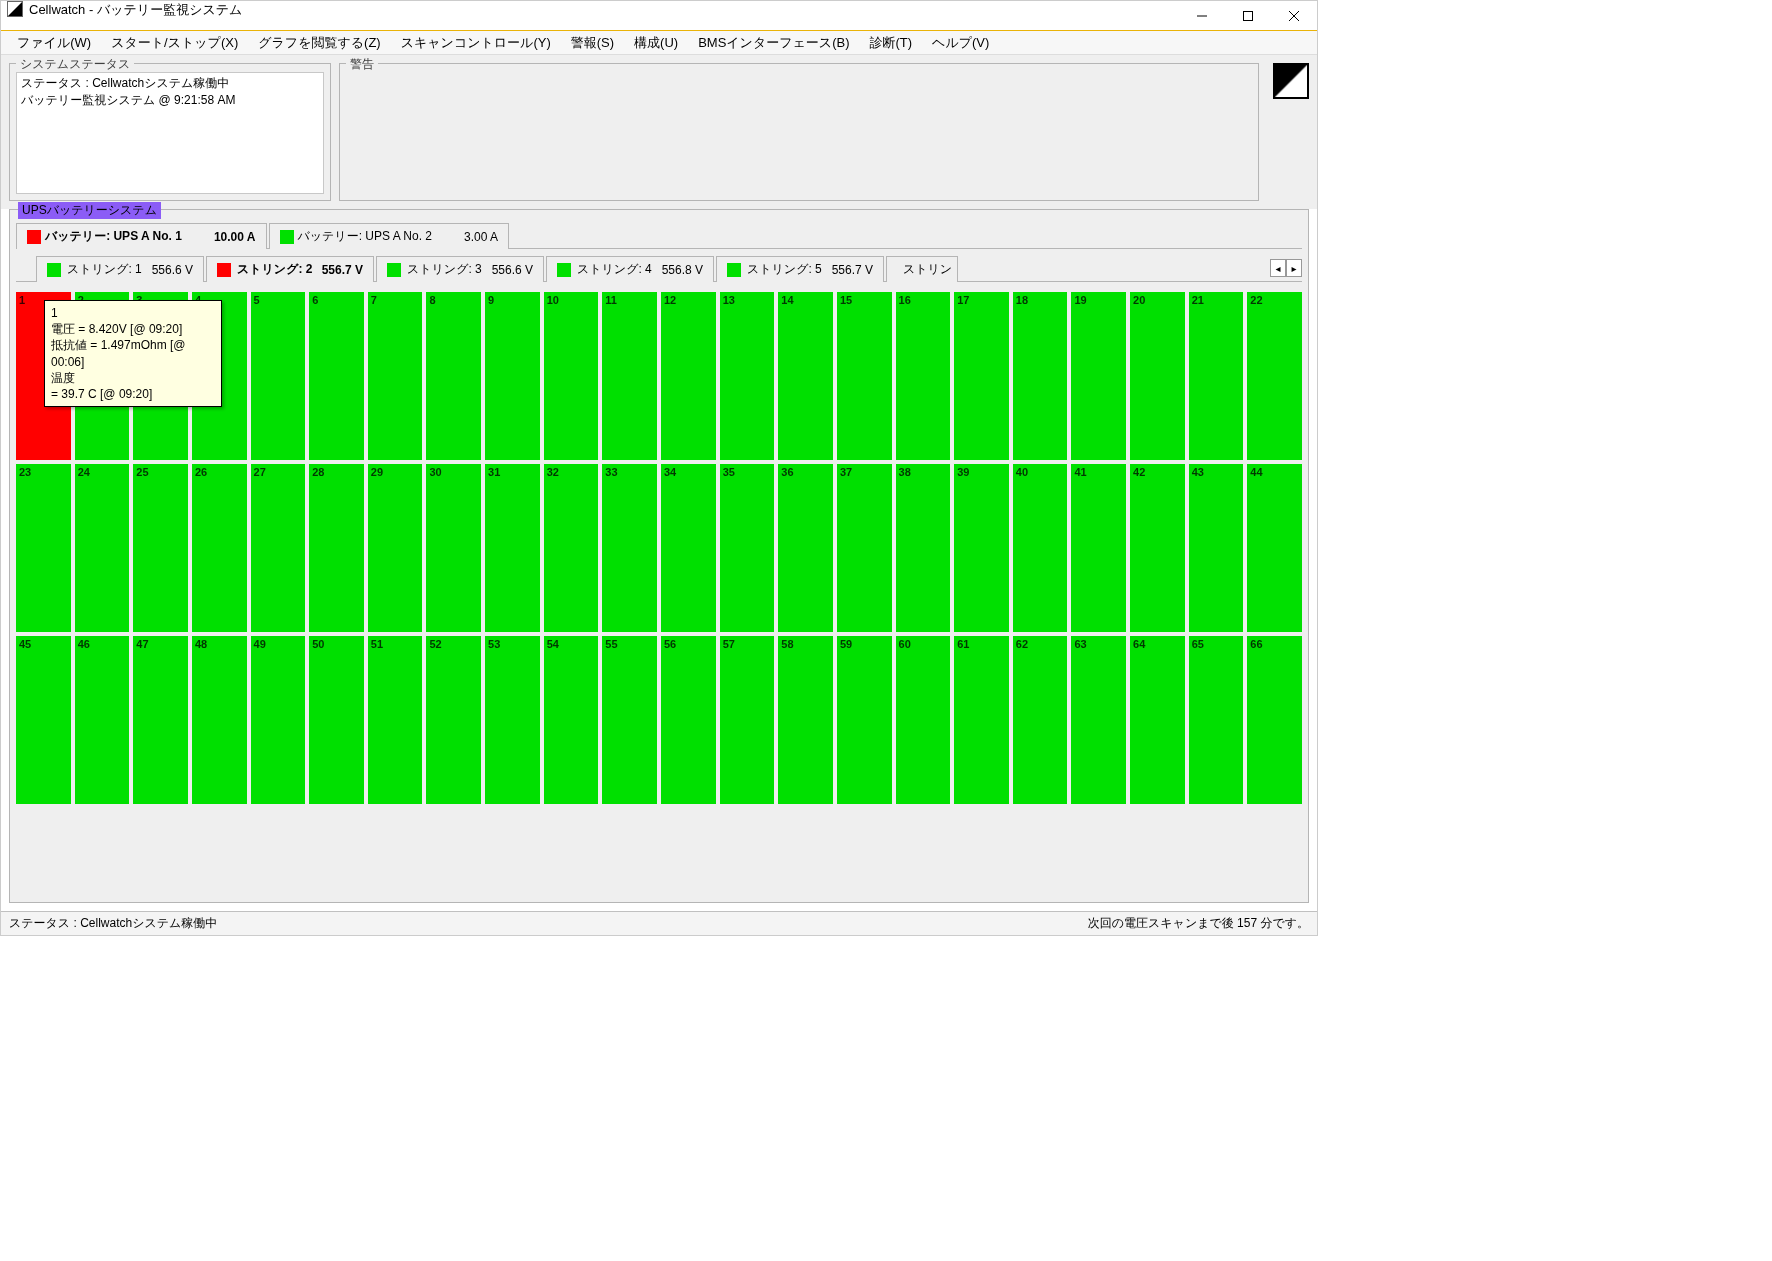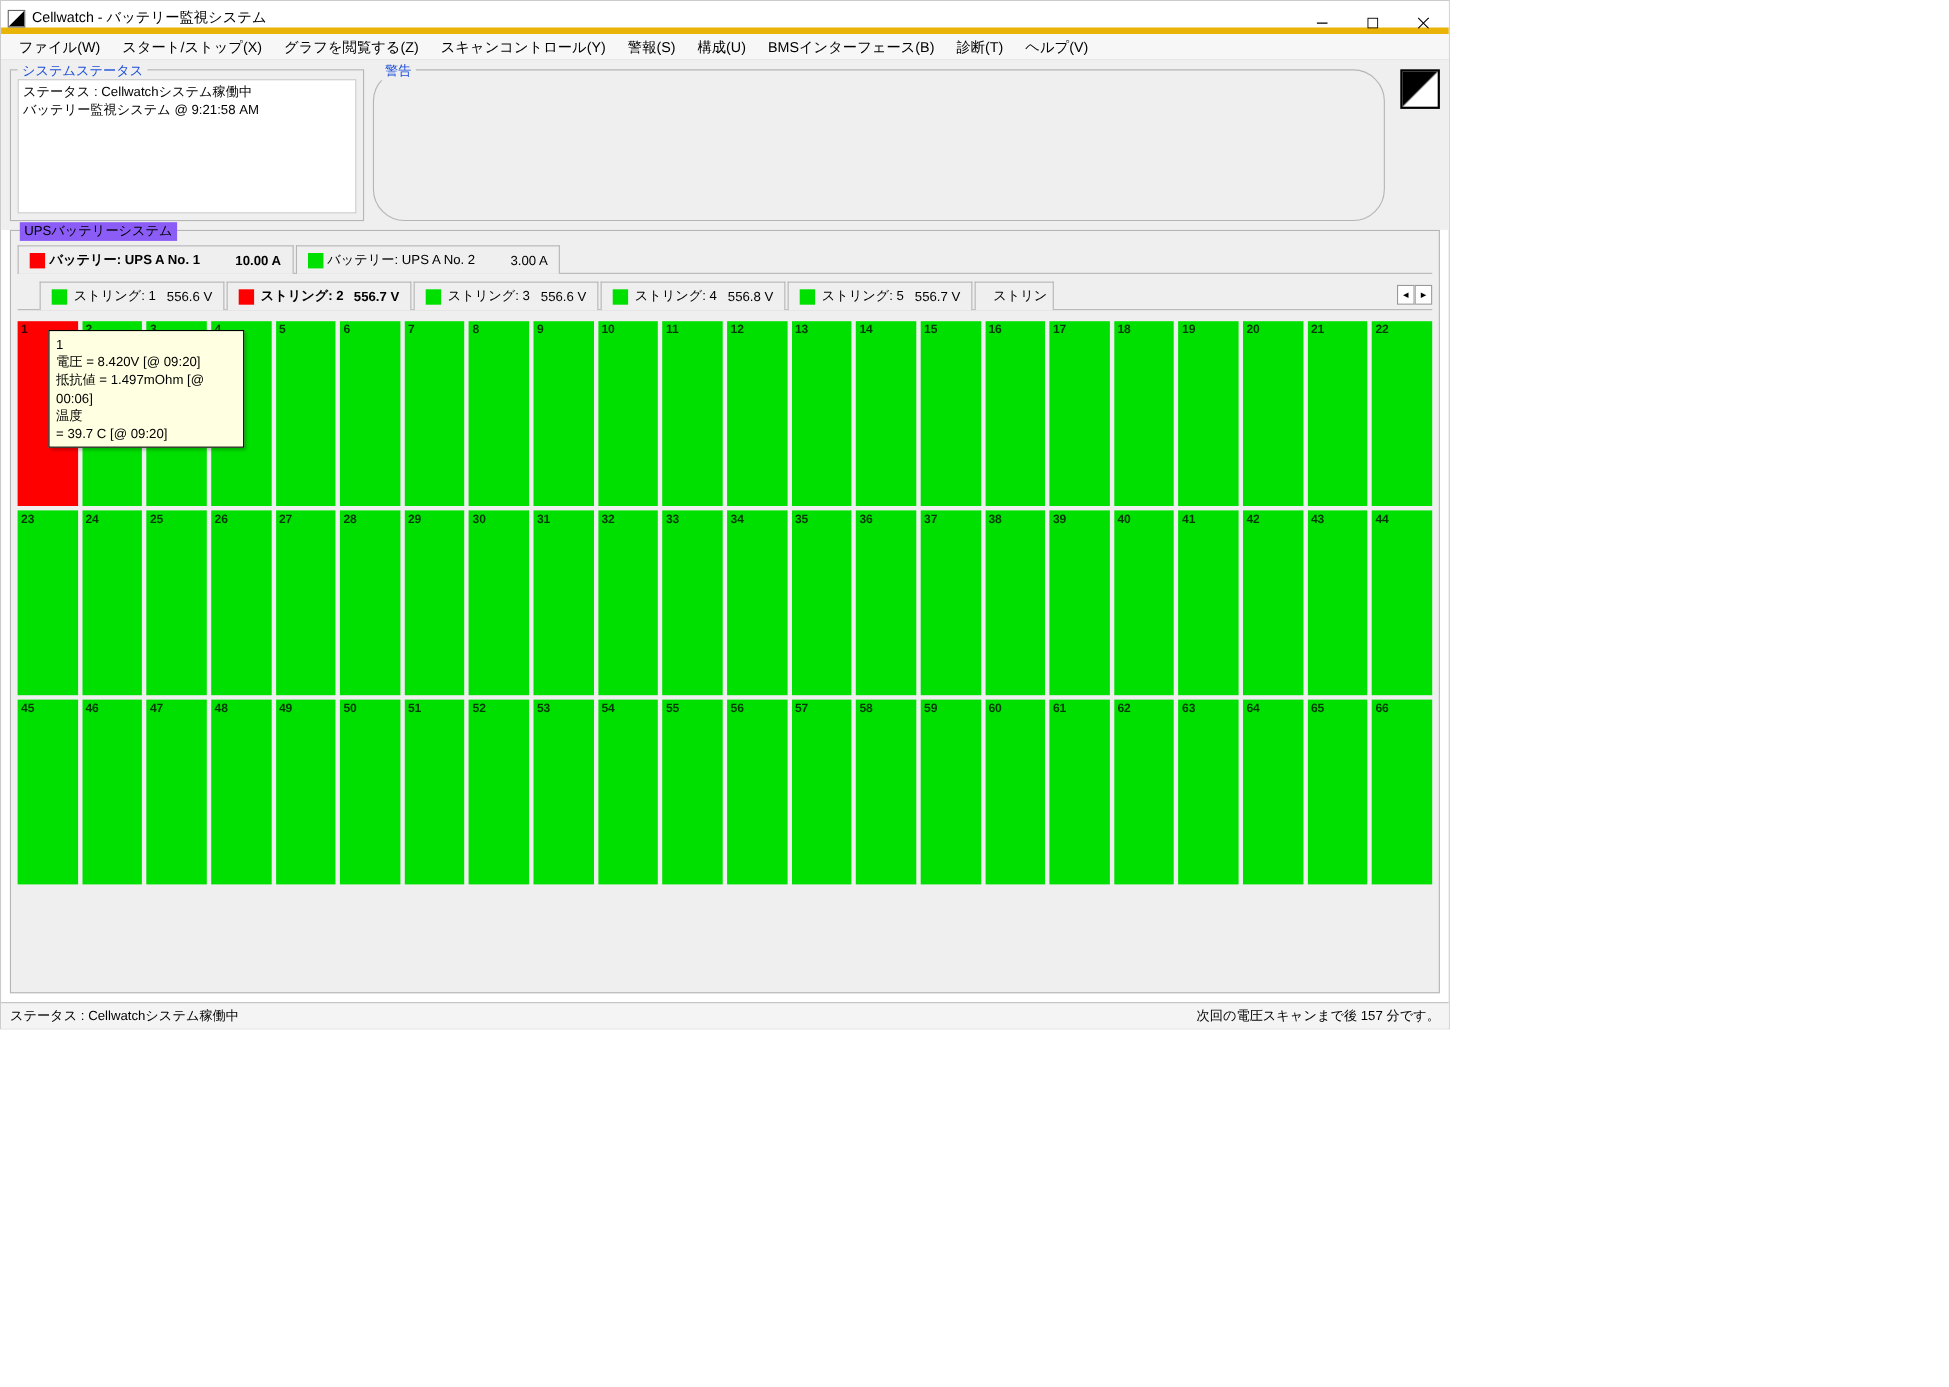--- a/index.html
+++ b/index.html
@@ -6,22 +6,22 @@
   html, body {
     margin: 0; padding: 0;
     font-family: "Meiryo UI", "MS Gothic", sans-serif;
     font-size: 13px;
     background: #fff;
     color: #000;
     overflow: hidden;
   }
   .window { width: 1318px; height: 936px; display: flex; flex-direction: column; border: 1px solid #ccc; }
   .titlebar {
-    height: 30px; display: flex; align-items: flex-end; padding: 16px 0 0 6px;
-    background: #fff; border-bottom: 6px solid #eab308;
+    height: 30px; display: flex; align-items: flex-start; padding: 0 0 0 6px;
+    background: #fff; border-bottom: 1px solid #eab308;
   }
   .titlebar-icon {
     width: 16px; height: 16px; margin-right: 6px;
     background: linear-gradient(135deg, #fff 0 48%, #000 52% 100%);
     border: 1px solid #666;
   }
   .titlebar-title { flex: 1; font-size: 13px; }
   .win-controls { display: flex; height: 100%; }
   .win-btn {
     width: 46px; display: flex; align-items: center; justify-content: center;
@@ -32,24 +32,24 @@
     border-bottom: 1px solid #ddd; background: #f7f7f7;
   }
   .menu-item { padding: 2px 8px; cursor: default; }
   .top-panels {
     display: flex; gap: 8px; padding: 8px; background: #efefef;
   }
   .panel-box {
     border: 1px solid #b5b5b5; background: #efefef; position: relative;
   }
   .panel-box.left { width: 322px; height: 138px; }
-  .panel-box.right { flex: 1; height: 138px; border-radius: 29px; }
+  .panel-box.right { flex: 1; height: 138px; }
   .panel-title {
     position: absolute; top: -8px; left: 6px; background: #efefef;
-    padding: 0 4px; font-size: 12px; color: #1d4ed8;
+    padding: 0 4px; font-size: 12px; color: #404040;
   }
   .status-list {
     position: absolute; inset: 8px 6px 6px 6px; background:#fff;
     border: 1px solid #c8c8c8; padding: 2px 4px; overflow-y: auto;
     font-size: 12px;
   }
   .status-list .line { white-space: nowrap; }
   .corner-logo {
     width: 36px; height: 36px; border: 2px solid #000;
     background: linear-gradient(135deg, #000 0 48%, #fff 52% 100%);

